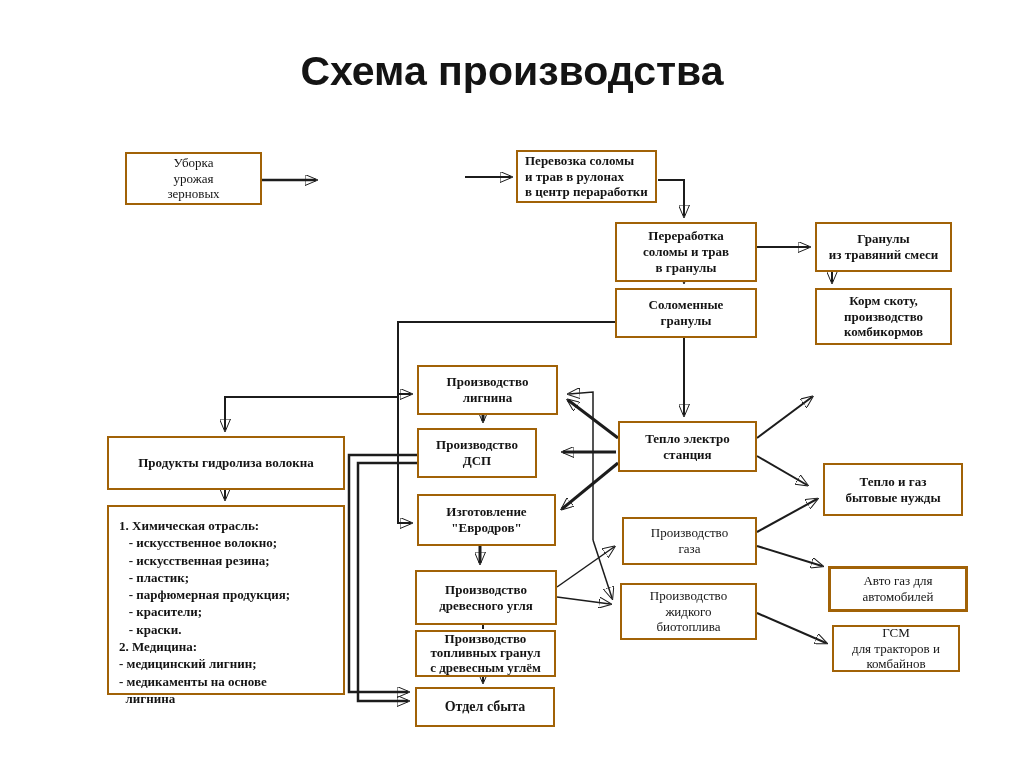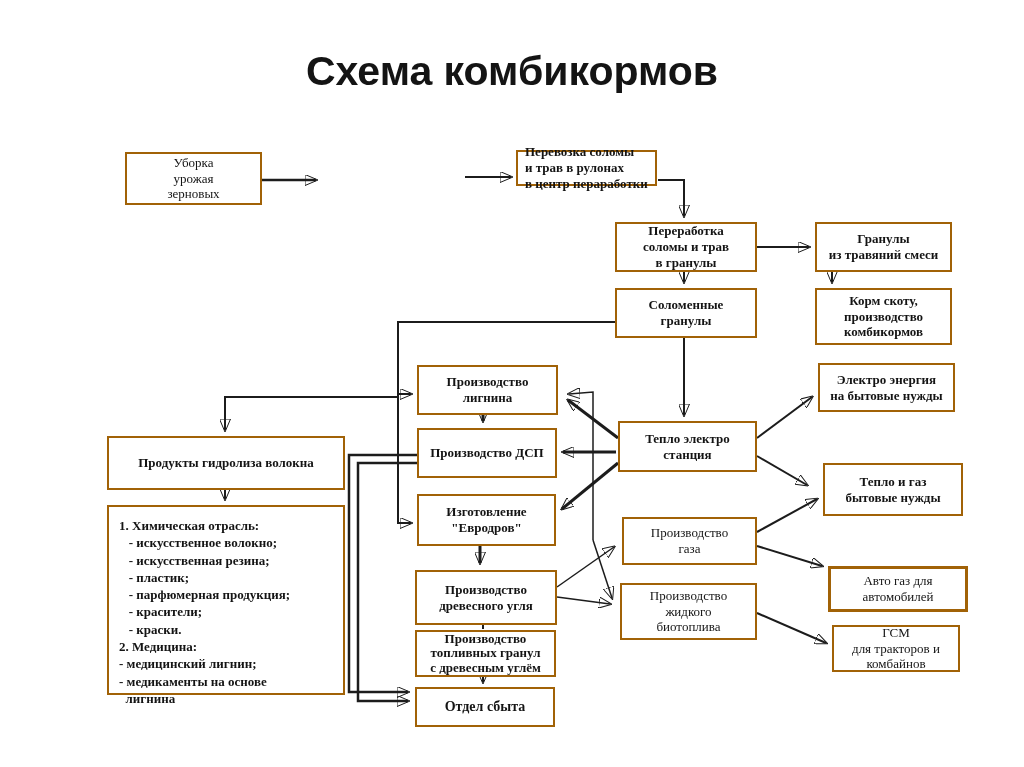--- a/index.html
+++ b/index.html
@@ -32,21 +32,21 @@
   .w2{stroke-width:2px;}
   .w25{stroke-width:2.5px;}
   .w3{stroke-width:3px;}
   .w15{stroke-width:1.5px;}
 </style>
 </head>
 <body>
 
 <div id="slide">
 
-  <h1 id="title">Схема комбикормов</h1>
+  <h1 id="title">Схема производства</h1>
 
   <svg id="wires" width="1024" height="767" viewBox="0 0 1024 767">
     <defs>
       <marker id="ah" markerWidth="13" markerHeight="11" refX="11" refY="5.5" orient="auto" markerUnits="userSpaceOnUse">
         <path d="M0,0 L13,5.5 L0,11 z" fill="#1c1c1c" stroke="none"></path>
       </marker>
     </defs>
 
     <g>
       <path class="w25" d="M262,180 H316" marker-end="url(#ah)"></path>
@@ -94,42 +94,42 @@
       <path class="w25" d="M417,455 H349 V692 H408" marker-end="url(#ah)"></path>
       <path class="w25" d="M417,463 H358 V701 H408" marker-end="url(#ah)"></path>
     </g>
   </svg>
 
   <div class="node" style="left:125px;top:152px;width:137px;height:53px;">Уборка
 урожая
 зерновых</div>
 
 
-  <div class="node bold leftalign" style="left:516px;top:150px;width:141px;height:36px;">Перевозка соломы
+  <div class="node bold leftalign" style="left:516px;top:150px;width:141px;height:53px;">Перевозка соломы
 и трав в рулонах
 в центр пераработки</div>
 
-  <div class="node bold" style="left:615px;top:222px;width:142px;height:50px;">Переработка
+  <div class="node bold" style="left:615px;top:222px;width:142px;height:60px;">Переработка
 соломы  и трав
 в гранулы</div>
 
   <div class="node bold" style="left:815px;top:222px;width:137px;height:50px;">Гранулы
 из травяний смеси</div>
 
   <div class="node bold" style="left:615px;top:288px;width:142px;height:50px;">Соломенные
 гранулы</div>
 
   <div class="node bold" style="left:815px;top:288px;width:137px;height:57px;">Корм скоту,
 производство
 комбикормов</div>
 
   <div class="node bold" style="left:417px;top:365px;width:141px;height:50px;">Производство
 лигнина</div>
 
-  <div class="node bold" style="left:417px;top:428px;width:140px;height:50px;">Производство ДСП</div>
+  <div class="node bold" style="left:417px;top:428px;width:120px;height:50px;">Производство ДСП</div>
 
   <div class="node bold" style="left:417px;top:494px;width:139px;height:52px;">Изготовление
 "Евродров"</div>
 
   <div class="node bold" style="left:415px;top:570px;width:142px;height:55px;">Производство
 древесного угля</div>
 
   <div class="node bold tight" style="left:415px;top:630px;width:141px;height:47px;">Производство
 топливных гранул
 с древесным углём</div>
@@ -139,22 +139,20 @@
   <div class="node bold" style="left:618px;top:421px;width:139px;height:51px;">Тепло электро
 станция</div>
 
   <div class="node" style="left:622px;top:517px;width:135px;height:48px;">Производство
 газа</div>
 
   <div class="node" style="left:620px;top:583px;width:137px;height:57px;">Производство
 жидкого
 биотоплива</div>
 
-  <div class="node bold" style="left:818px;top:363px;width:137px;height:49px;">Электро энергия
-на бытовые нужды</div>
 
   <div class="node bold" style="left:823px;top:463px;width:140px;height:53px;">Тепло и газ
 бытовые нужды</div>
 
   <div class="node thick" style="left:828px;top:552px;width:140px;height:46px;margin-top:14px;">Авто газ для
 автомобилей</div>
 
   <div class="node" style="left:832px;top:625px;width:128px;height:47px;">ГСМ
 для тракторов и
 комбайнов</div>

